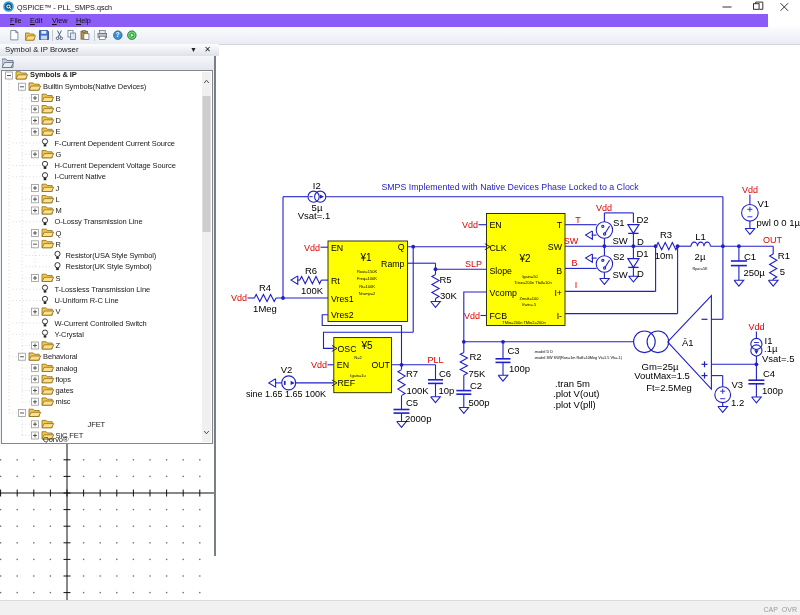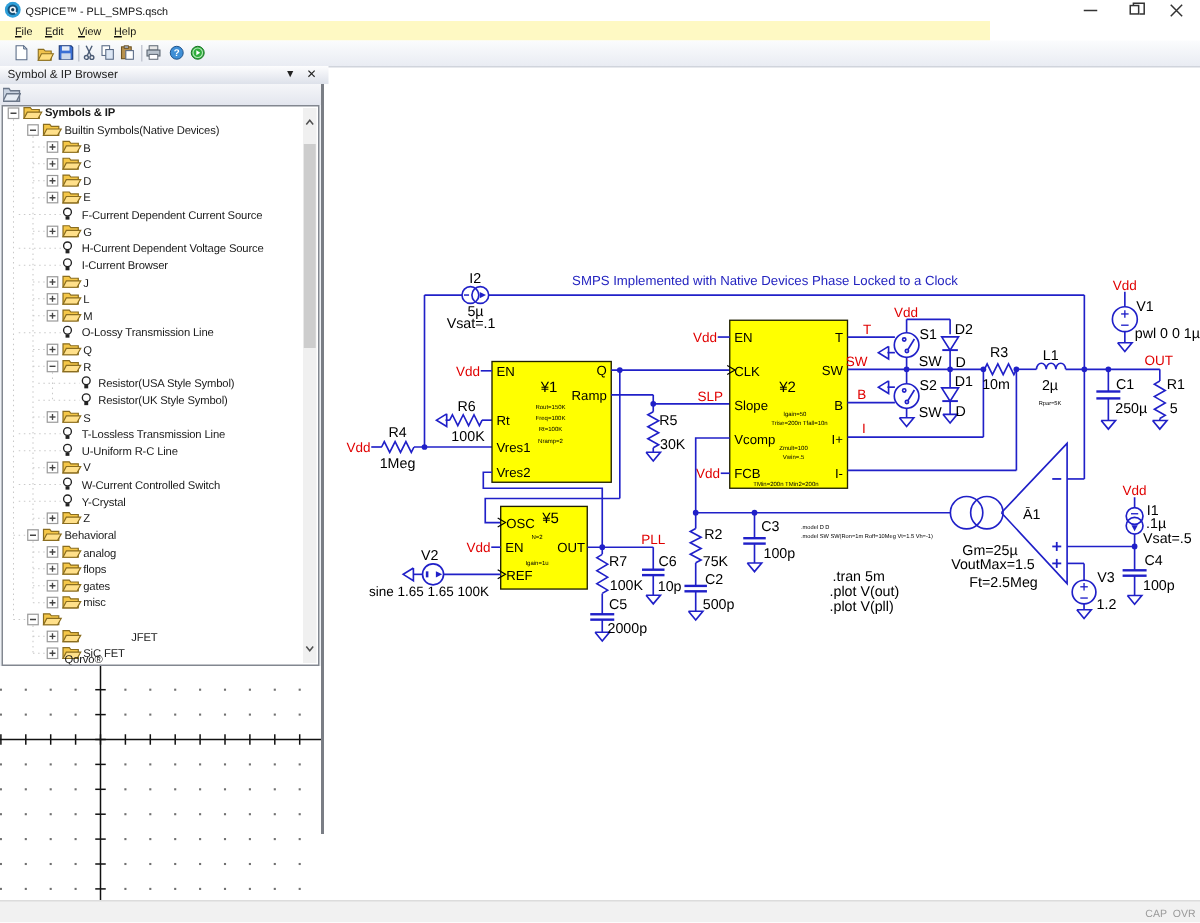--- a/index.html
+++ b/index.html
@@ -2,21 +2,21 @@
 <html><head>
 <meta charset="utf-8">
 <style>
 html,body{margin:0;padding:0;}
 body{width:800px;height:615px;overflow:hidden;font-family:"Liberation Sans",sans-serif;background:#fff;position:relative;}
 .abs{position:absolute;}
 
 #titlebar{left:0;top:0;width:800px;height:14px;background:#fff;}
 #title-text{left:17px;top:3px;font-size:7.2px;color:#111;}
 #appicon{left:3px;top:1px;width:11px;height:11px;}
-#menubar{left:0;top:14px;width:660px;height:13px;background:#fef9c3;}
+#menubar{left:0;top:14px;width:768px;height:13px;background:#8b5cf6;}
 .menu{position:absolute;top:2px;font-size:7.2px;color:#111;}
 #toolbar{left:0;top:27px;width:800px;height:17px;background:linear-gradient(#fbfcfd,#e9ecf3);border-bottom:1px solid #d0d4dc;}
 
 #panel{left:0;top:44px;width:216px;height:512px;background:#eef1f6;border-right:2px solid #7a7e85;box-sizing:border-box;}
 #phead{left:0;top:0px;width:214px;height:12px;background:linear-gradient(#fdfdfe,#dde1ea);font-size:7.8px;color:#222;padding-left:5px;line-height:12px;}
 #ptool{left:0;top:12px;width:214px;height:14px;background:linear-gradient(#f5f6f9,#e3e6ee);}
 #tree{left:1px;top:26px;width:212px;height:374px;background:#fff;border:1px solid #828790;box-sizing:border-box;overflow:hidden;}
 .trow{position:absolute;font-size:7.5px;letter-spacing:-0.1px;color:#1a1a1a;white-space:nowrap;}
 #preview{left:0;top:400px;width:214px;height:156px;background:#fff;}
 
@@ -285,21 +285,21 @@
       </svg>
       <div class="trow" style="left:28.0px;top:-1.0px;font-weight:bold;">Symbols &amp; IP</div>
       <div class="trow" style="left:41.0px;top:11.2px;text-align:right;">Builtin Symbols(Native Devices)</div>
       <div class="trow" style="left:53.5px;top:22.5px;">B</div>
       <div class="trow" style="left:53.5px;top:33.8px;">C</div>
       <div class="trow" style="left:53.5px;top:45.0px;">D</div>
       <div class="trow" style="left:53.5px;top:56.2px;">E</div>
       <div class="trow" style="left:52.5px;top:67.5px;">F-Current Dependent Current Source</div>
       <div class="trow" style="left:53.5px;top:78.8px;">G</div>
       <div class="trow" style="left:52.5px;top:90.0px;">H-Current Dependent Voltage Source</div>
-      <div class="trow" style="left:52.5px;top:101.2px;">I-Current Browser</div>
+      <div class="trow" style="left:52.5px;top:101.2px;">I-Current Native</div>
       <div class="trow" style="left:53.5px;top:112.5px;">J</div>
       <div class="trow" style="left:53.5px;top:123.8px;">L</div>
       <div class="trow" style="left:53.5px;top:135.0px;">M</div>
       <div class="trow" style="left:52.5px;top:146.2px;">O-Lossy Transmission Line</div>
       <div class="trow" style="left:53.5px;top:157.5px;">Q</div>
       <div class="trow" style="left:53.5px;top:168.8px;">R</div>
       <div class="trow" style="left:63.5px;top:180.0px;">Resistor(USA Style Symbol)</div>
       <div class="trow" style="left:63.5px;top:191.2px;">Resistor(UK Style Symbol)</div>
       <div class="trow" style="left:53.5px;top:202.5px;">S</div>
       <div class="trow" style="left:52.5px;top:213.8px;">T-Lossless Transmission Line</div>

